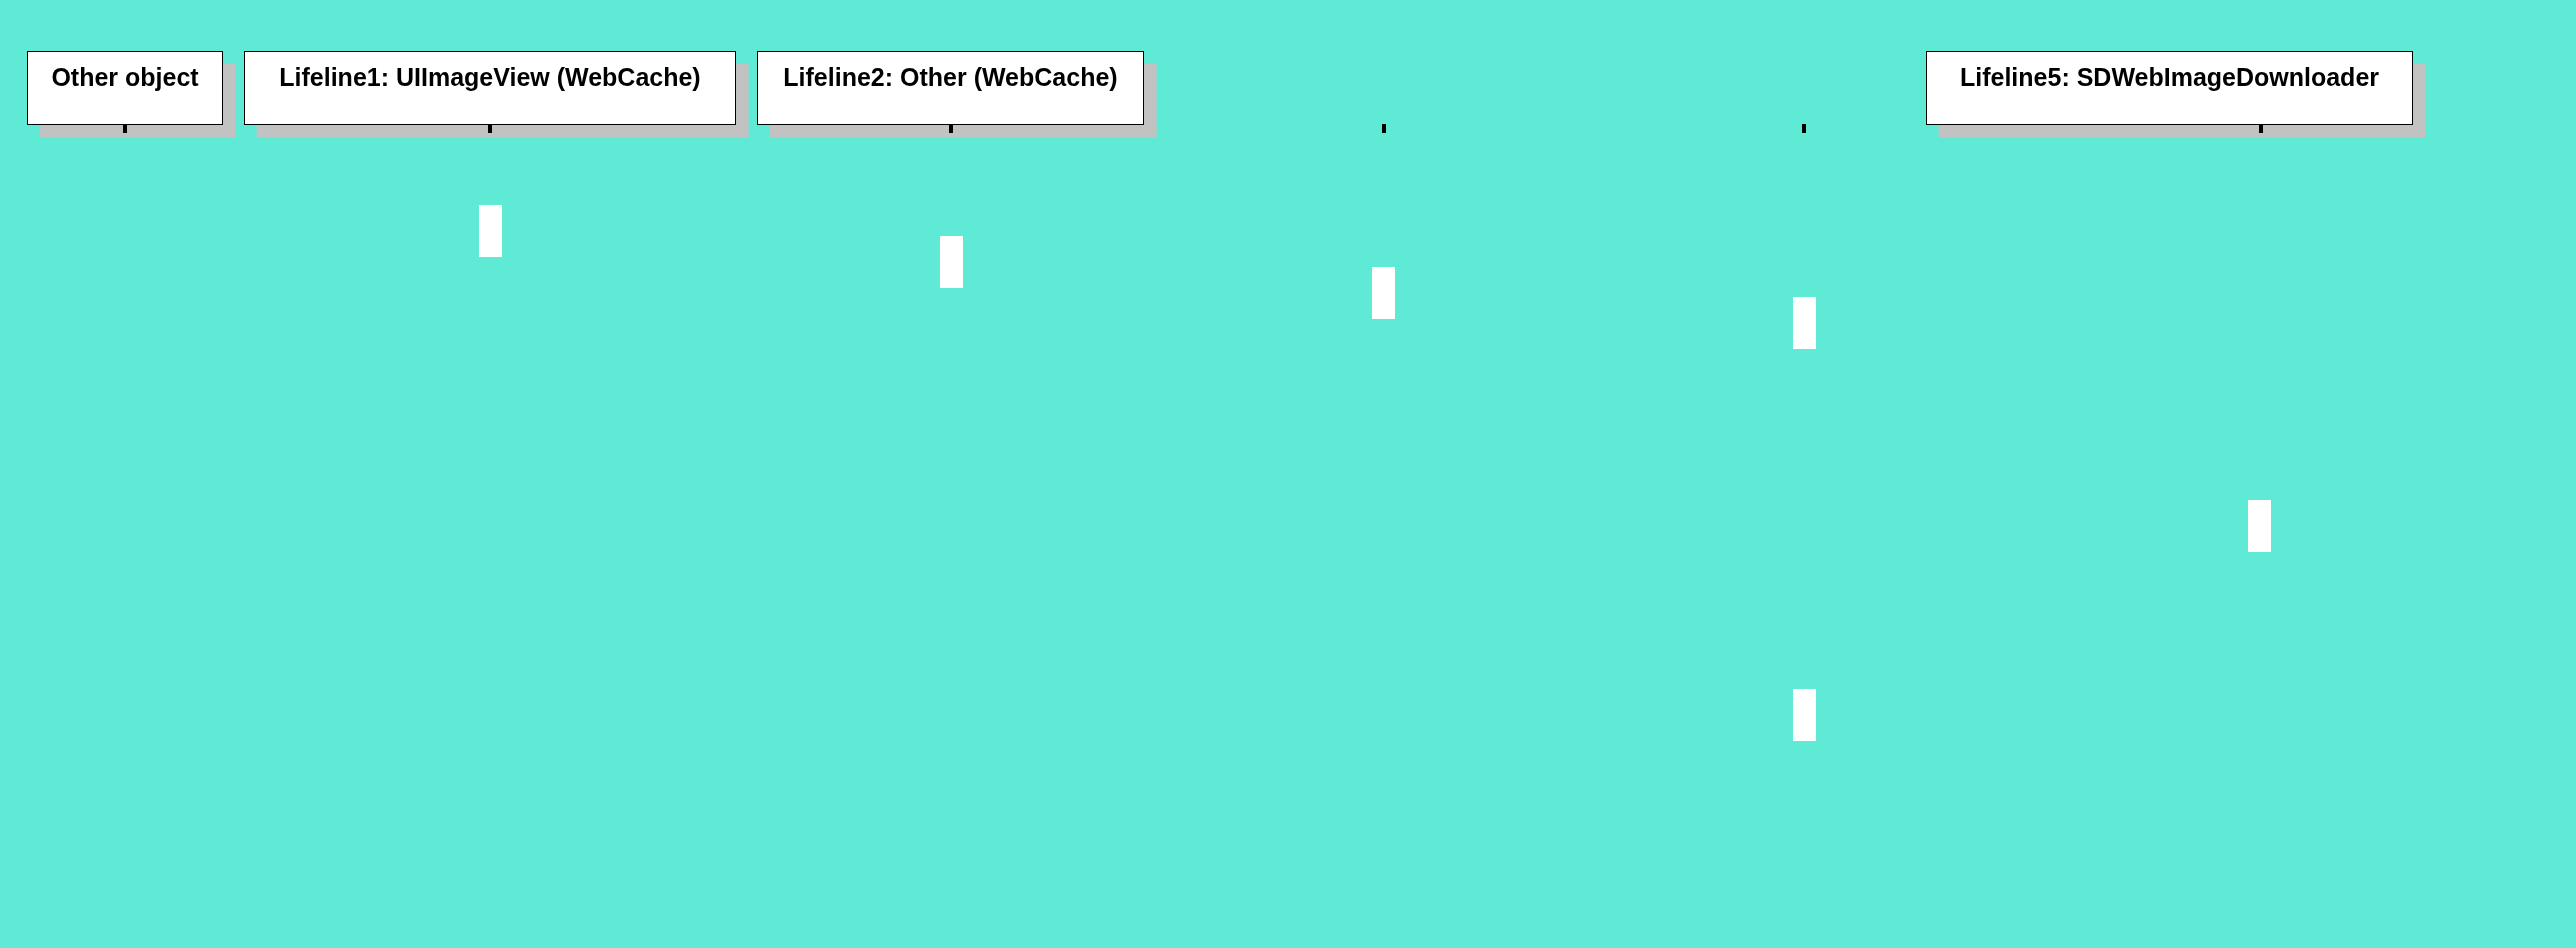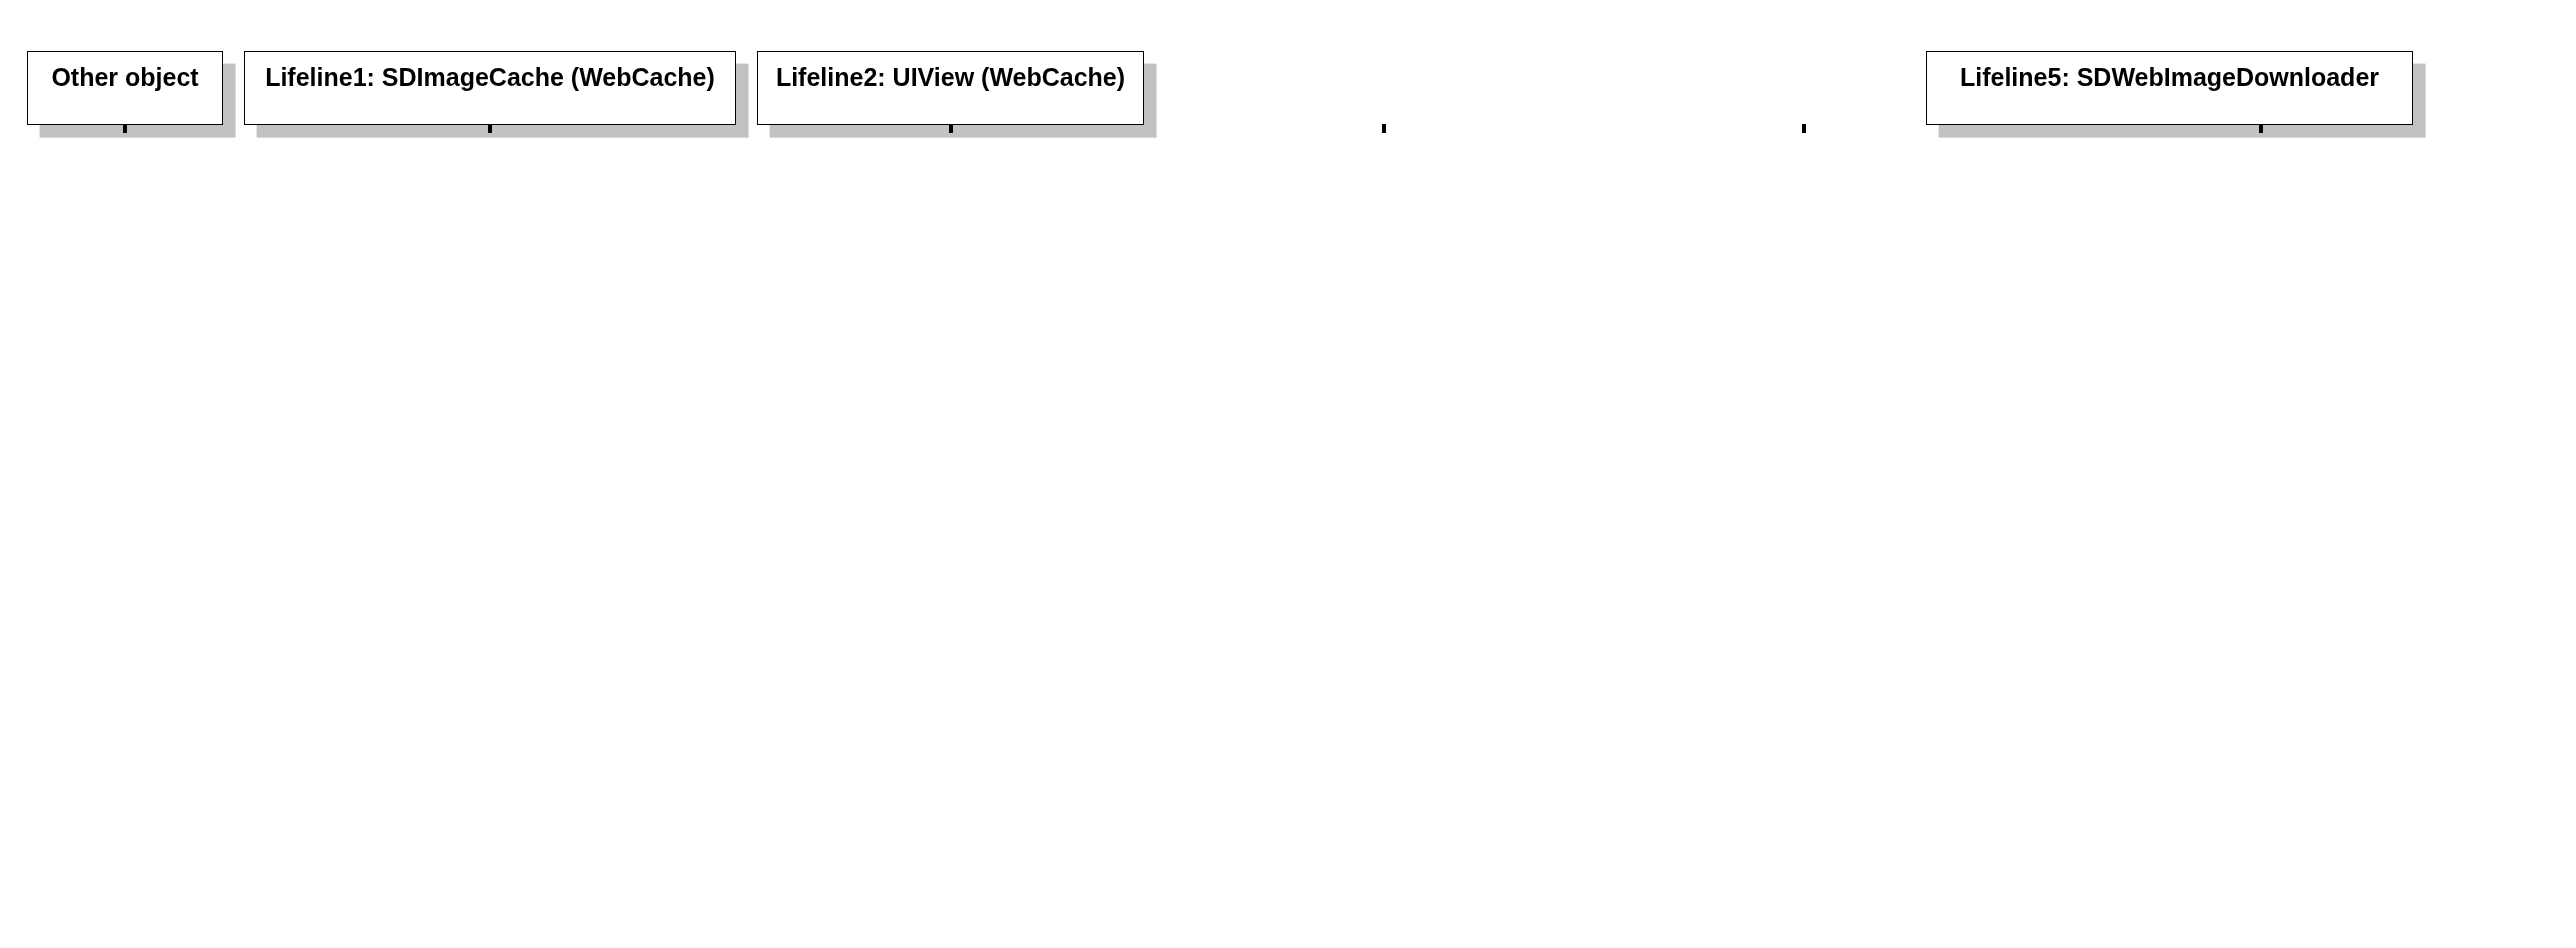--- a/index.html
+++ b/index.html
@@ -7,21 +7,21 @@
     padding: 0;
     background: #000000;
     width: 2576px;
     height: 949px;
     overflow: hidden;
   }
   #canvas {
     position: relative;
     width: 2576px;
     height: 949px;
-    background: #ffffff;
+    background: #5eead4;
     font-family: "Liberation Sans", sans-serif;
   }
   .head {
     position: absolute;
     top: 51px;
     height: 74px;
     box-sizing: border-box;
     background: #ffffff;
     border: 1.9px solid #000000;
     box-shadow: 12.6px 12.6px 0 0 #c2c2c2;
@@ -52,25 +52,25 @@
 </head>
 <body>
 
 <div id="canvas">
 
   <div class="head" style="left:27px; width:196px;">
     <span class="label">Other object</span>
   </div>
 
   <div class="head" style="left:244px; width:492px;">
-    <span class="label">Lifeline1: SDImageCache (WebCache)</span>
+    <span class="label">Lifeline1: UIImageView (WebCache)</span>
   </div>
 
   <div class="head" style="left:757px; width:387px;">
-    <span class="label">Lifeline2: UIView (WebCache)</span>
+    <span class="label">Lifeline2: Other (WebCache)</span>
   </div>
 
 
 
   <div class="head" style="left:1926px; width:487px;">
     <span class="label">Lifeline5: SDWebImageDownloader</span>
   </div>
 
   <div class="tick" style="left:123px;"></div>
   <div class="tick" style="left:488px;"></div>

